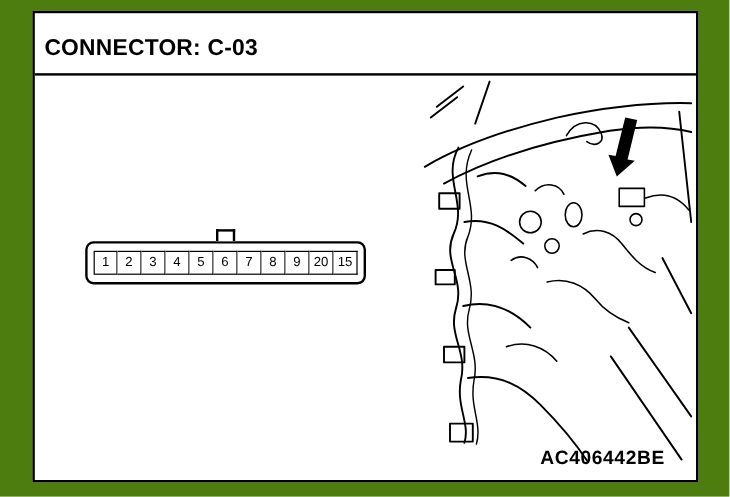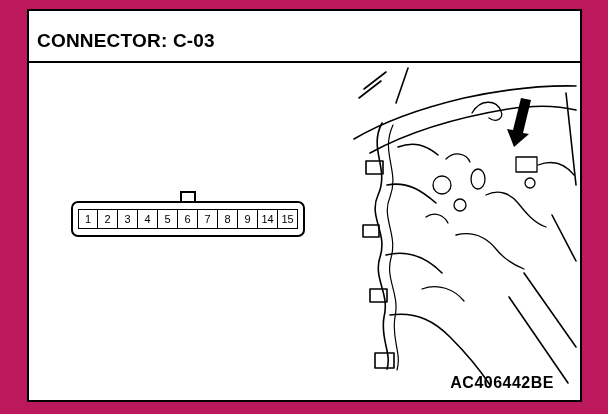--- a/index.html
+++ b/index.html
@@ -6,21 +6,21 @@
     margin: 0;
     padding: 0;
     background: #ffffff;
     font-family: "Liberation Sans", sans-serif;
     color: #000;
   }
   .page {
     position: relative;
     width: 608px;
     height: 414px;
-    background: #be185d;
+    background: #4d7c0f;
     overflow: hidden;
   }
   .frame {
     position: absolute;
     left: 27px;
     top: 9px;
     width: 555px;
     height: 393px;
     border: 2px solid #000;
     box-sizing: border-box;
@@ -124,21 +124,21 @@
           <div class="pin-row top">
               <span class="pin-cell">1</span>
               <span class="pin-cell">2</span>
               <span class="pin-cell">3</span>
               <span class="pin-cell">4</span>
               <span class="pin-cell">5</span>
               <span class="pin-cell">6</span>
               <span class="pin-cell">7</span>
               <span class="pin-cell">8</span>
               <span class="pin-cell">9</span>
-              <span class="pin-cell">14</span>
+              <span class="pin-cell">20</span>
               <span class="pin-cell">15</span>
             </div>
         </div>
       </div>
 
       <svg class="illustration" width="252" height="330" viewBox="0 0 252 330">
         <g stroke="#000" fill="none" stroke-width="1.6" stroke-linecap="round" stroke-linejoin="round">
           <g>
             <path d="M28 74 C62 54 100 42 138 33 C175 25 210 20 250 21"></path>
             <path d="M44 88 C84 66 134 52 182 44 C208 40 230 40 250 45"></path>

